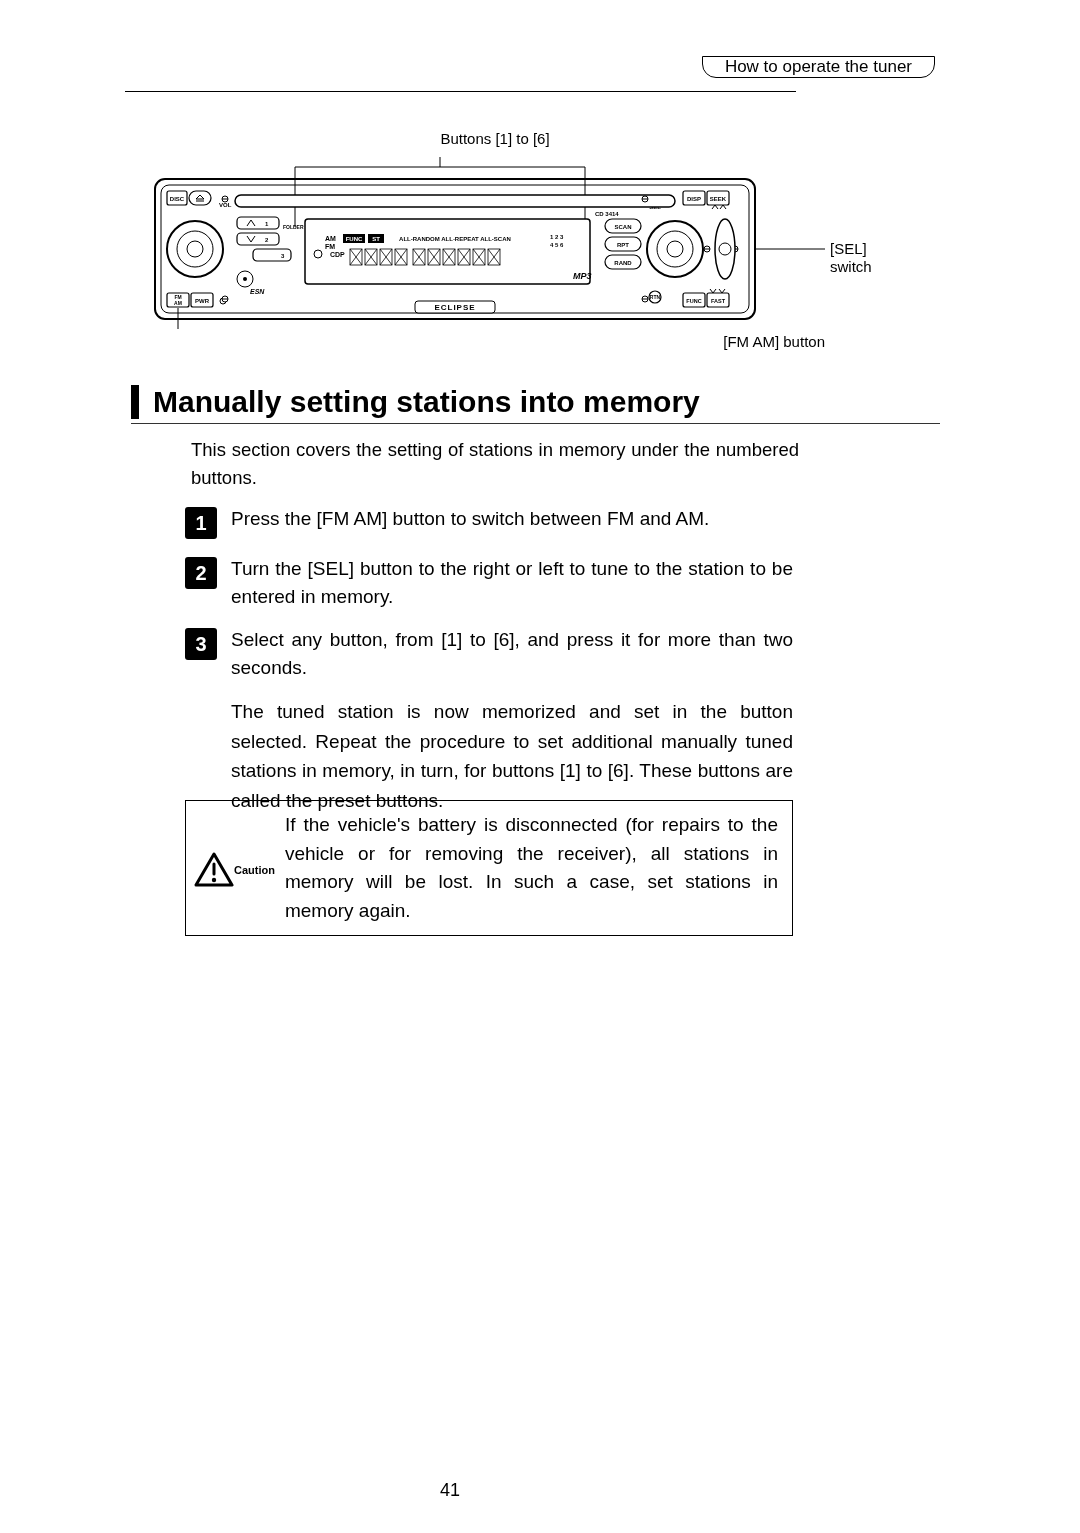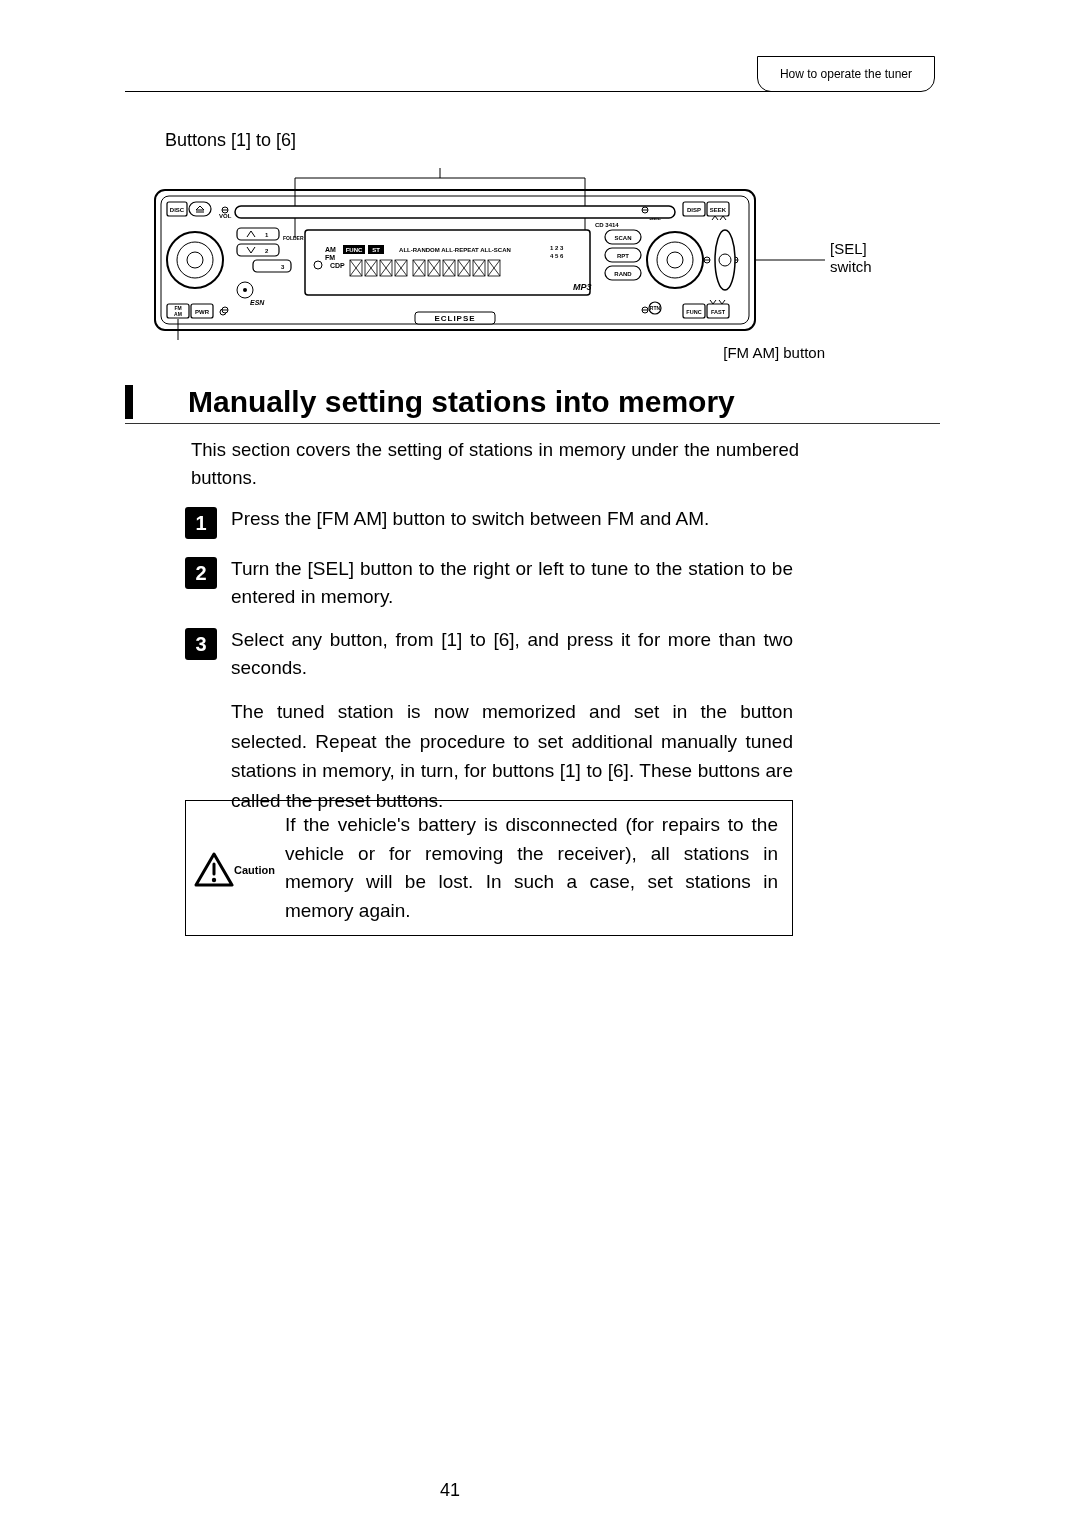--- a/index.html
+++ b/index.html
@@ -15,39 +15,40 @@
       width: 1080px;
       padding: 60px 125px 40px 125px;
       position: relative;
     }
     .header-tab {
       position: absolute;
       top: 56px;
       right: 145px;
       border: 1px solid #000;
       border-radius: 0 0 14px 14px;
-      padding: 10px 22px;
-      font-size: 12px;
+      padding: 0 22px;
+      font-size: 17px;
     }
     .hr-top {
       position: absolute;
       top: 91px;
       left: 125px;
       right: 284px;
       border-top: 1.5px solid #000;
     }
     .diagram-area {
       position: absolute;
       top: 130px;
       left: 125px;
       width: 700px;
     }
     .buttons-label {
-      font-size: 18px;
-      margin-bottom: 9px;
+      text-align: center;
+      font-size: 15px;
+      margin-bottom: 2px;
       padding-left: 40px;
     }
     .device-svg {
       display: block;
     }
     .fm-am-caption {
       font-size: 15px;
       margin-top: 4px;
       margin-left: 8px;
       text-align: right;
@@ -55,27 +56,26 @@
     .sel-caption {
       position: absolute;
       top: 240px;
       left: 830px;
       font-size: 15px;
       line-height: 1.2;
     }
     .section-title-wrap {
       position: absolute;
       top: 385px;
-      left: 125px;
+      left: 131px;
       right: 140px;
       border-bottom: 1px solid #333;
       padding-bottom: 4px;
       display: flex;
       align-items: center;
-      gap: 41px;
     }
     .title-bar {
       width: 8px;
       height: 34px;
       background: #000;
       margin-right: 14px;
     }
     .section-title {
       font-size: 30px;
       font-weight: bold;

